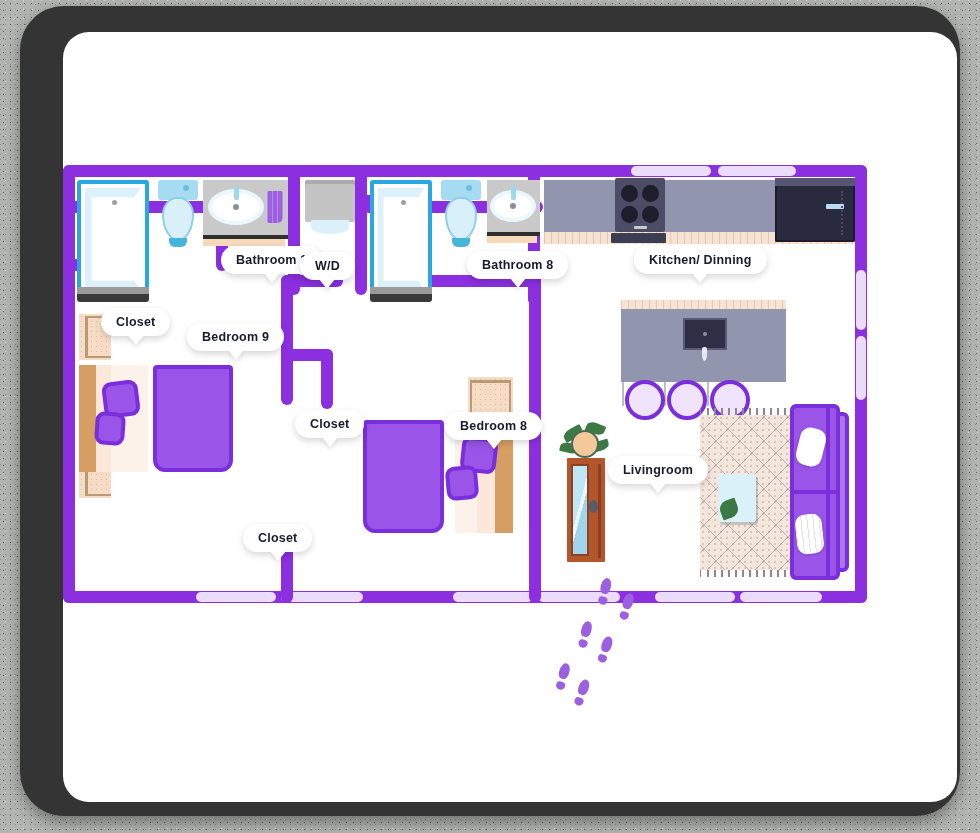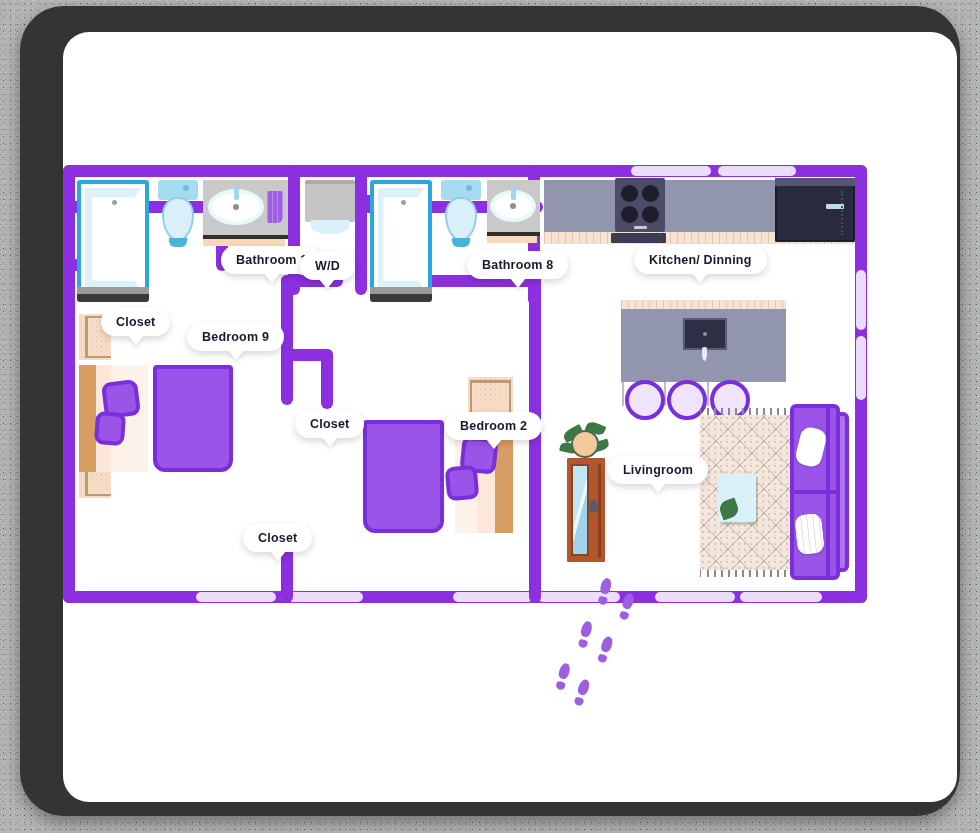--- a/index.html
+++ b/index.html
@@ -317,21 +317,21 @@
    <div class="nstand-leg" style="left:407px;top:348px;width:2px;height:34px;"></div>
    <div class="nstand-leg" style="left:446px;top:348px;width:2px;height:34px;"></div>
 
    <div class="bed-head" style="left:432px;top:388px;width:18px;height:113px;"></div>
    <div class="bed-sheet" style="left:392px;top:388px;width:40px;height:113px;"></div>
    <div class="bed-sheet2" style="left:392px;top:388px;width:22px;height:113px;"></div>
    <div class="bed-blanket" style="left:300px;top:388px;width:81px;height:113px;"></div>
    <div class="bpillow" style="left:398px;top:405px;width:36px;height:36px;transform:rotate(6deg);"></div>
    <div class="bpillow" style="left:383px;top:434px;width:32px;height:34px;transform:rotate(-5deg);"></div>
 
-   <div class="label" style="left:382px;top:380px;">Bedroom 2</div>
+   <div class="label" style="left:382px;top:380px;">Bedroom 8</div>
 
    <div class="leaf" style="left:500px;top:396px;width:20px;height:11px;transform:rotate(-28deg);"></div>
    <div class="leaf" style="left:523px;top:391px;width:19px;height:11px;transform:rotate(22deg);"></div>
    <div class="leaf" style="left:497px;top:411px;width:19px;height:10px;transform:rotate(14deg);"></div>
    <div class="leaf" style="left:527px;top:409px;width:19px;height:10px;transform:rotate(-16deg);"></div>
    <div class="pot" style="left:508px;top:398px;width:28px;height:28px;"></div>
 
    <div class="door-frame" style="left:504px;top:426px;width:38px;height:104px;"></div>
    <div class="door-glass" style="left:508px;top:432px;width:18px;height:92px;"></div>
    <div class="door-knob" style="left:526px;top:468px;width:9px;height:13px;"></div>

